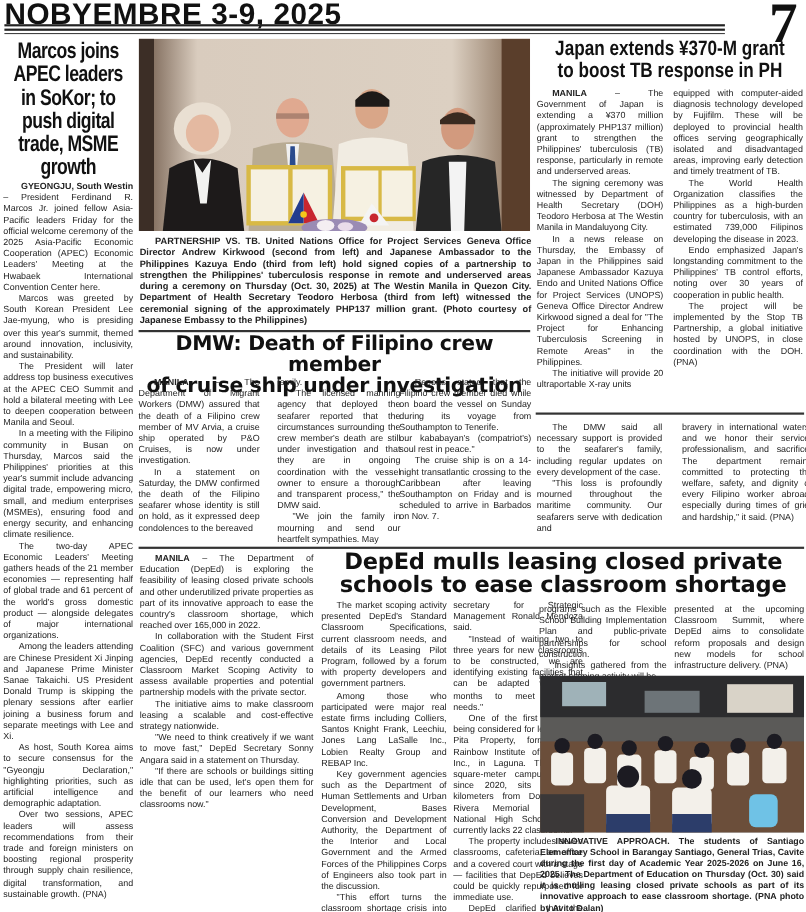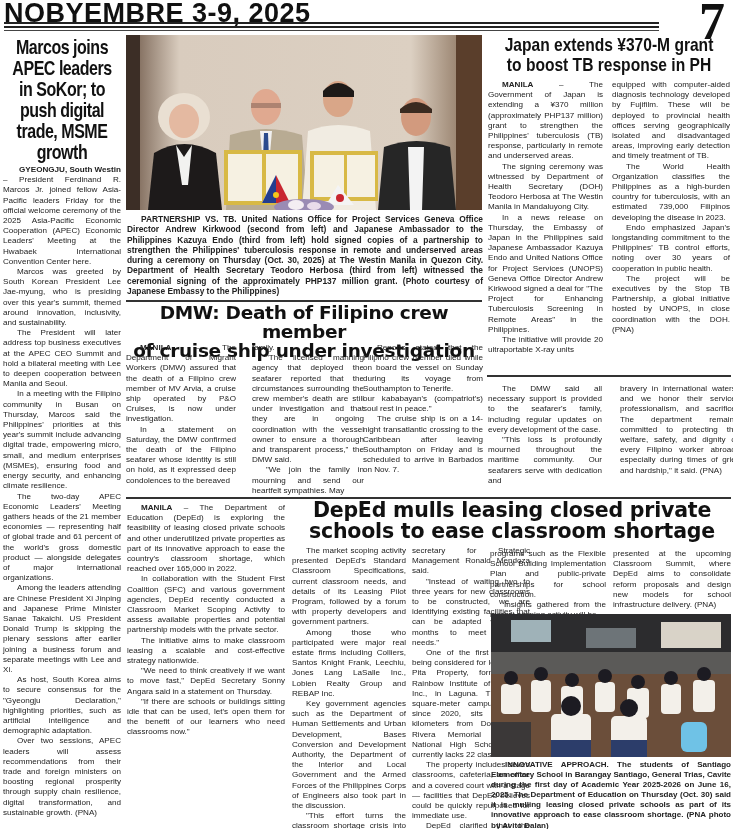--- a/index.html
+++ b/index.html
@@ -121,21 +121,21 @@
   <p><span class="dateline">MANILA</span><span> – The Government of Japan is extending a ¥370 million (approximately PHP137 million) grant to strengthen the Philippines' tuberculosis (TB) response, particularly in remote and underserved areas.</span></p>
   <p>The signing ceremony was witnessed by Department of Health Secretary (DOH) Teodoro Herbosa at The Westin Manila in Mandaluyong City.</p>
   <p>In a news release on Thursday, the Embassy of Japan in the Philippines said Japanese Ambassador Kazuya Endo and United Nations Office for Project Services (UNOPS) Geneva Office Director Andrew Kirkwood signed a deal for "The Project for Enhancing Tuberculosis Screening in Remote Areas" in the Philippines.</p>
   <p>The initiative will provide 20 ultraportable X-ray units</p>
 </div>
 
 <div class="abs body-text" style="left:612px; top:80px; width:118px;">
   <p style="text-indent:0;">equipped with computer-aided diagnosis technology developed by Fujifilm. These will be deployed to provincial health offices serving geographically isolated and disadvantaged areas, improving early detection and timely treatment of TB.</p>
   <p>The World Health Organization classifies the Philippines as a high-burden country for tuberculosis, with an estimated 739,000 Filipinos developing the disease in 2023.</p>
   <p>Endo emphasized Japan's longstanding commitment to the Philippines' TB control efforts, noting over 30 years of cooperation in public health.</p>
-  <p>The project will be executives by the Stop TB Partnership, a global initiative hosted by UNOPS, in close coordination with the DOH. (PNA)</p>
+  <p>The project will be implemented by the Stop TB Partnership, a global initiative hosted by UNOPS, in close coordination with the DOH. (PNA)</p>
 </div>
 
 <div class="abs hr" style="left:487px; top:375px; width:244px; height:1.5px;"></div>
 
 <div class="abs hr" style="left:126px; top:300px; width:356px; height:1.5px;"></div>
 
 <div class="abs headline" style="left:126px; top:303px; width:356px; font-size:18.5px; line-height:19px; font-family:'DejaVu Sans', sans-serif; letter-spacing:-0.3px;">
   <div>DMW: Death of Filipino crew member</div>
   <div>of cruise ship under investigation</div>
 </div>

